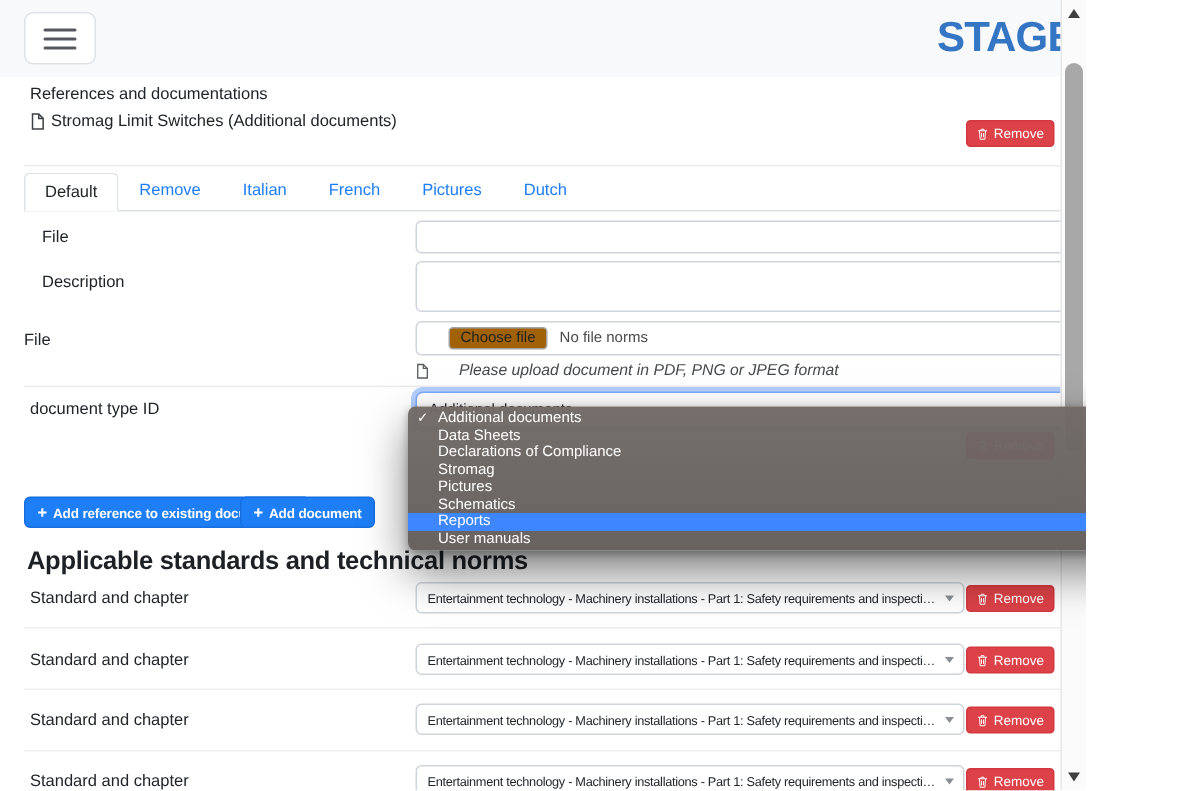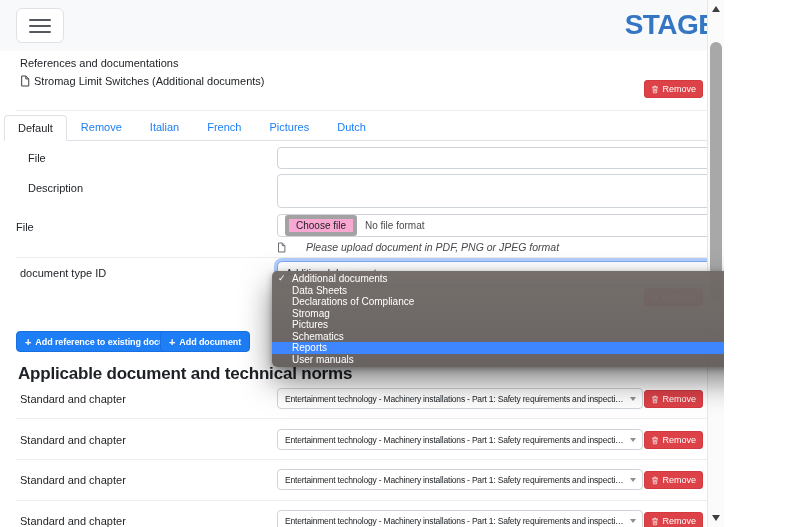--- a/index.html
+++ b/index.html
@@ -31,32 +31,32 @@
     border-radius:3px; color:#fff; font-size:9px; display:inline-flex; align-items:center; gap:3px;
     padding:0 6px; cursor:pointer; white-space:nowrap; }
   .ghost-box { position:absolute; left:746px; top:57px; width:30px; height:21px; background:#fff;
     border:1px solid #e6e9ec; border-radius:7px; box-shadow:0 1px 2px rgba(0,0,0,.05); }
 
   
   .refs-title { left:20px; top:57px; }
   .doc-item { position:absolute; left:20px; top:75px; display:flex; align-items:center; gap:4px; font-size:11px; }
 
   
-  .tabs { position:absolute; left:4px; top:116px; width:760px; height:25px; border-bottom:1px solid #dee2e6; display:flex; align-items:flex-end; }
+  .tabs { position:absolute; left:16px; top:116px; width:760px; height:25px; border-bottom:1px solid #dee2e6; display:flex; align-items:flex-end; }
   .tab { font-size:11px; padding:6px 13px; color:#1d7ef5; cursor:pointer; border:1px solid transparent; }
   .tab.active { color:#212529; background:#fff; border-color:#dee2e6 #dee2e6 #fff; border-radius:4px 4px 0 0; margin-bottom:-1px; }
 
   
   .input { position:absolute; left:277px; width:498px; background:#fff; border:1px solid #ced4da; border-radius:4px; }
   .name-input { top:147px; height:22px; }
   .desc-textarea { top:174px; height:34px; }
   .desc-textarea::after { content:""; position:absolute; right:2px; bottom:2px; width:7px; height:7px;
     background:repeating-linear-gradient(135deg, transparent 0 1.5px, #b9b9b9 1.5px 2.5px); }
   .file-box { top:214px; height:23px; display:flex; align-items:center; overflow:hidden; }
-  .file-btn { margin-left:7px; background:#f9a8d4; border:4px solid #a3a3a3; border-radius:3px;
+  .file-btn { margin-left:21px; background:#a16207; border:1px solid #a3a3a3; border-radius:3px;
     font-size:10px; padding:1px 7px; color:#222; cursor:pointer; white-space:nowrap; }
   .file-status { margin-left:8px; font-size:10px; color:#4a4a4a; white-space:nowrap; }
   .file-hint { position:absolute; left:277px; top:241px; display:flex; align-items:center; gap:20px;
     font-size:10.5px; font-style:italic; color:#46494d; }
 
   
   .doctype-select { position:absolute; left:277px; top:261px; width:498px; height:24px; background:#fff;
     border:1px solid #7cabf9; border-radius:5px; box-shadow:0 0 0 3px rgba(54,126,250,.38);
     display:flex; align-items:center; font-size:10px; padding:0 18px 0 8px; }
   .stepper { position:absolute; right:5px; top:4px; display:flex; flex-direction:column; gap:2px; align-items:center; }
@@ -138,21 +138,21 @@
 
   <div class="lbl" style="left:28px; top:152px;">File</div>
   <div class="input name-input"></div>
 
   <div class="lbl" style="left:28px; top:182px;">Description</div>
   <div class="input desc-textarea"></div>
 
   <div class="lbl" style="left:16px; top:221px;">File</div>
   <div class="input file-box">
     <span class="file-btn">Choose file</span>
-    <span class="file-status">No file format</span>
+    <span class="file-status">No file norms</span>
   </div>
   <div class="file-hint">
     <svg width="9" height="11" viewBox="0 0 12 14">
         <path d="M2 1h5l3.5 3.5V13H2z" fill="none" stroke="#5a5e63" stroke-width="1.2"></path>
         <path d="M7 1v3.5h3.5" fill="none" stroke="#5a5e63" stroke-width="1.2"></path>
       </svg>
     <span>Please upload document in PDF, PNG or JPEG format</span>
   </div>
 
   <div class="divider" style="top:257px;"></div>
@@ -189,21 +189,21 @@
   <button class="btn-blue btn-add-ref">
     <span class="plus">+</span>
     <span>Add reference to existing document</span>
     <span class="caret"></span>
   </button>
   <button class="btn-blue btn-add-doc">
     <span class="plus">+</span>
     <span>Add document</span>
   </button>
 
-  <div class="std-heading">Applicable document and technical norms</div>
+  <div class="std-heading">Applicable standards and technical norms</div>
 
   <div class="lbl" style="left:20px; top:393px;">Standard and chapter</div>
   <div class="std-select" style="top:388px;">
     <span class="val">Entertainment technology - Machinery installations - Part 1: Safety requirements and inspection (D...</span>
     <span class="sel-caret"></span>
   </div>
   <button class="remove-btn" style="top:390px;">
     <svg class="trash-svg" width="8" height="9" viewBox="0 0 12 13">
         <path d="M1.5 3h9M4.5 3V1.5h3V3M3 3l.6 8.5h4.8L9 3M5 5.2v4.4M7 5.2v4.4" stroke="#fff" fill="none" stroke-width="1"></path>
       </svg>

